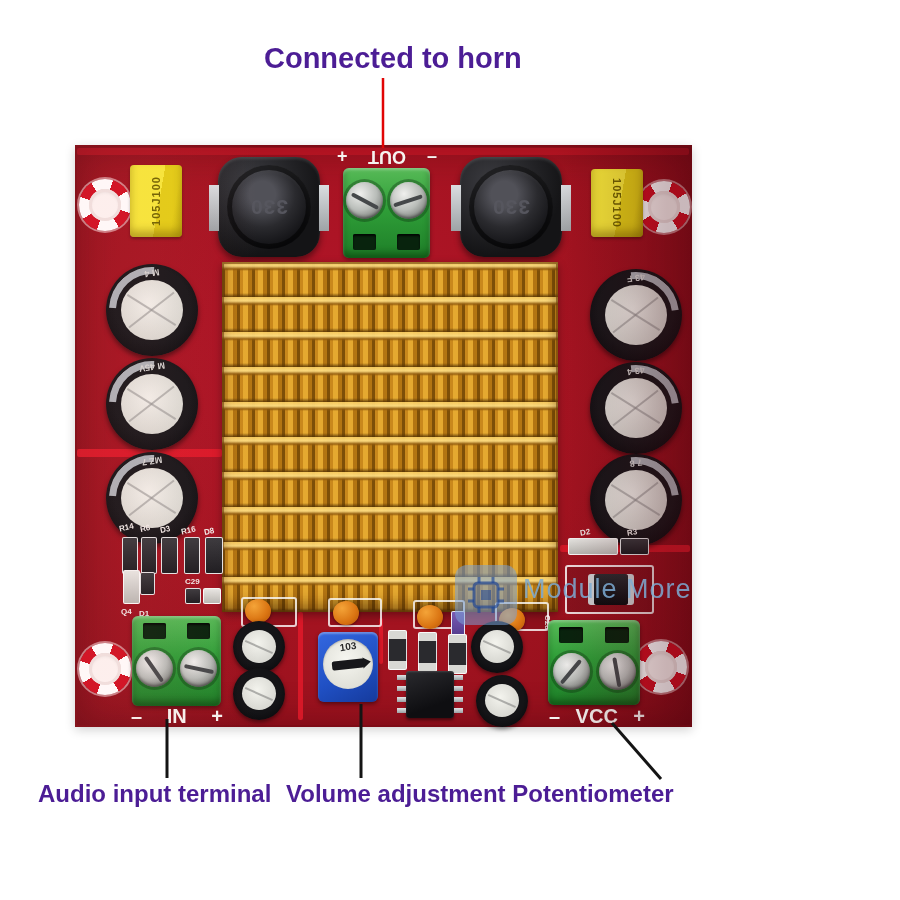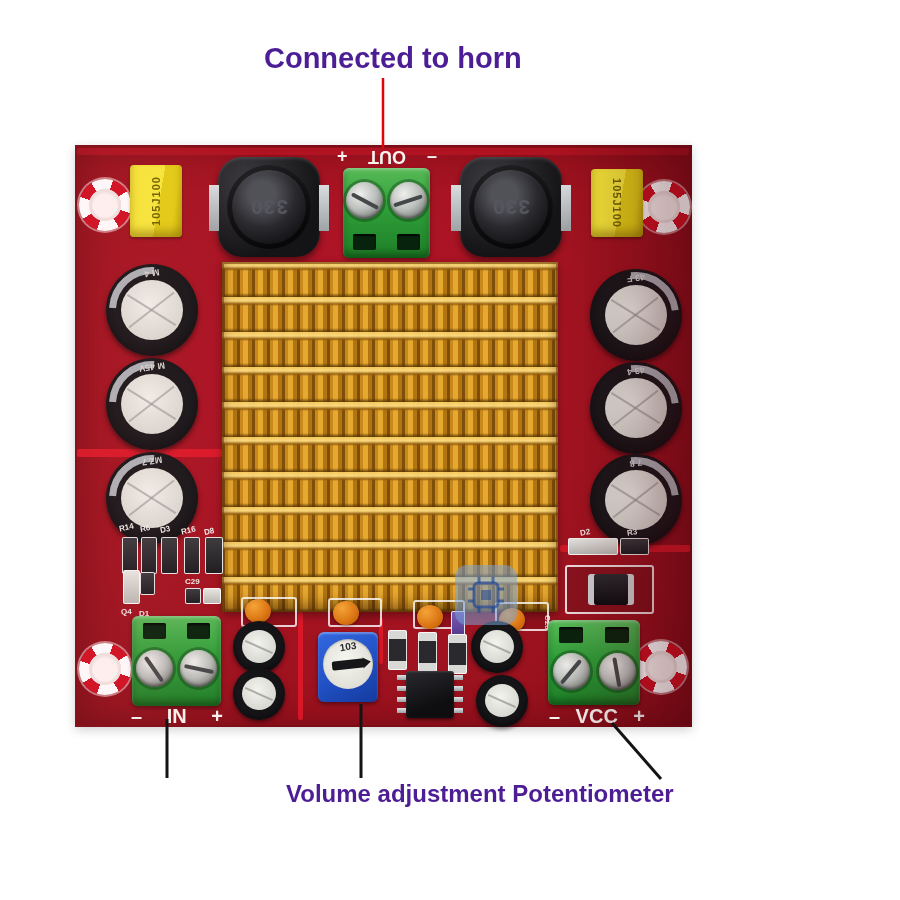--- a/index.html
+++ b/index.html
@@ -367,23 +367,25 @@
           <line x1="29" y1="9" x2="29" y2="3"></line>
         <line x1="15" y1="33" x2="15" y2="39"></line>
           <line x1="29" y1="33" x2="29" y2="39"></line>
         <line x1="10" y1="15" x2="4" y2="15"></line>
           <line x1="10" y1="27" x2="4" y2="27"></line>
         <line x1="34" y1="15" x2="40" y2="15"></line>
           <line x1="34" y1="27" x2="40" y2="27"></line>
       </g>
     </svg>
   </div>
+  <div id="wm-text">Module More</div>
 
   <svg id="pointers" width="900" height="900">
     <line x1="383" y1="78" x2="383" y2="148" stroke="#e10505" stroke-width="2.5"></line>
     <line x1="167" y1="719" x2="167" y2="778" stroke="#141414" stroke-width="3"></line>
     <line x1="361" y1="704" x2="361" y2="778" stroke="#141414" stroke-width="3"></line>
     <line x1="612" y1="723" x2="661" y2="779" stroke="#141414" stroke-width="3"></line>
   </svg>
 
+  <div class="ann ann-bot" style="left:38px;top:780px;">Audio input terminal</div>
   <div class="ann ann-bot" style="left:262px;top:780px;margin-left:24px;">Volume adjustment Potentiometer</div>
 
 </div>
 
 </body></html>

